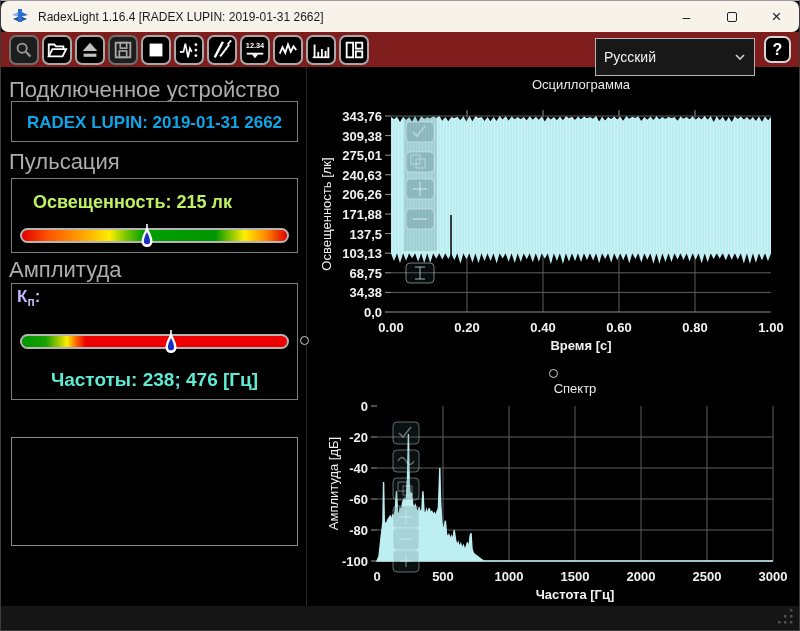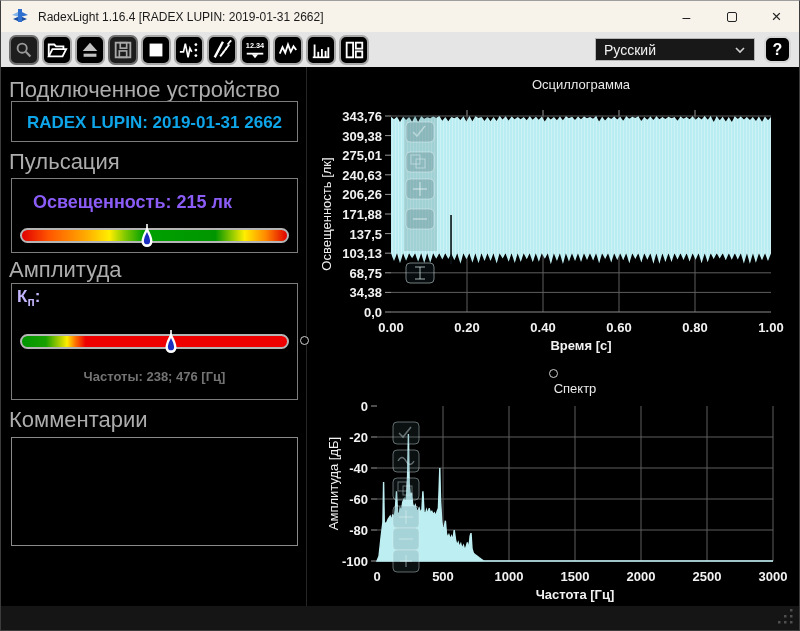--- a/index.html
+++ b/index.html
@@ -3,58 +3,58 @@
 <meta charset="utf-8">
 <style>
   * { margin:0; padding:0; box-sizing:border-box; }
   html,body { background:#000; }
   body { font-family:"Liberation Sans", sans-serif; width:800px; height:631px; overflow:hidden; }
   .window { position:relative; width:800px; height:631px; background:#000;
             border:1px solid #3c3c3c; border-top:1px solid #9e9e9e; }
 
   
   .titlebar { position:absolute; left:0; top:0; width:100%; height:31px;
-              background:#f7f2ea; display:flex; align-items:center; }
+              background:#f7f2ea; display:flex; align-items:center;border-radius:7px; }
   .app-icon { margin-left:9px; width:20px; height:17px; flex:0 0 auto; }
   .title-text { margin-left:8px; font-size:12px; color:#1b1b1b; }
   .win-controls { margin-left:auto; display:flex; height:100%; }
   .win-btn { width:45px; height:100%; display:flex; align-items:center; justify-content:center;
              color:#222; font-size:14px; cursor:default; }
   .maxi-box { width:10px; height:10px; border:1.2px solid #222; border-radius:2px; }
 
   
-  .toolbar { position:absolute; left:0; top:31px; width:100%; height:35px; background:#e5e5e5;
+  .toolbar { position:absolute; left:0; top:31px; width:100%; height:35px; background:#7f1d1d;
              display:flex; align-items:center; }
   .tb-btn { width:30px; height:30px; margin-left:3px; border:2px solid #a8a8a8; border-radius:7px;
             background:#000; display:flex; align-items:center; justify-content:center; }
   .tb-btn:first-child { margin-left:8px; }
   .tb-btn.dim { border-color:#6f6f6f; background:#1d1d1d; }
-  .lang-select { position:absolute; right:44px; top:6px; width:160px; height:23px;
+  .lang-select { position:absolute; right:44px; top:6px; width:160px; height:38px;
                  background:#181818; border:1px solid #b5b5b5; display:flex; align-items:center; }
   .lang-select span { color:#f2f2f2; font-size:14px; margin-left:8px; flex:1; }
   .help-btn { position:absolute; right:8px; top:4px; width:27px; height:27px; border:2px solid #d6d6d6;
               border-radius:7px; color:#fff; font-size:16px; font-weight:bold;
               display:flex; align-items:center; justify-content:center; background:#000; }
 
   
   .left-panel { position:absolute; left:8px; top:66px; width:292px; height:541px; }
   .sec-head { position:absolute; left:0; font-size:22px; color:#adadad; }
   .panel-box { position:absolute; left:2px; width:287px; background:#000; border:1px solid #7d7d7d; }
   .device-name { width:100%; text-align:center; color:#0ea5e9; font-weight:bold; font-size:17px;
                  position:absolute; top:11px; }
-  .value-label { position:absolute; left:21px; top:13px; color:#8b5cf6; font-weight:bold; font-size:18px; }
+  .value-label { position:absolute; left:21px; top:13px; color:#bef264; font-weight:bold; font-size:18px; }
   .grad-bar { position:absolute; left:8px; right:8px; height:15px; border:2px solid #b5b5b5;
               border-radius:8px; }
   .bar-marker { position:absolute; top:-6px; width:13px; height:26px; transform:translateX(-50%); }
   .kp-label { position:absolute; left:5px; top:3px; color:#c4b5fd; font-weight:bold; font-size:17px; }
   .kp-label sub { font-size:12px; }
   .kp-value { position:absolute; width:100%; text-align:center; top:13px; color:#fff;
               font-weight:bold; font-size:18px; }
-  .freq-label { position:absolute; width:100%; text-align:center; color:#737373; font-weight:bold;
-                font-size:13px; }
+  .freq-label { position:absolute; width:100%; text-align:center; color:#5eead4; font-weight:bold;
+                font-size:19px; }
   .comments-area { position:absolute; left:2px; width:287px; height:109px; background:#000;
                    border:1px solid #8a8a8a; resize:none; color:#ddd; font-family:"Liberation Sans",sans-serif;
                    font-size:13px; padding:4px; outline:none; }
 
   
   .v-sep { position:absolute; left:305px; top:66px; width:1px; height:541px; background:#262626; }
   .splitter-ring { position:absolute; width:9px; height:9px; border:1.6px solid #cfcfcf;
                    border-radius:50%; background:#000; }
   .chart-svg { position:absolute; background:transparent; }
   svg text { font-family:"Liberation Sans", sans-serif; }
@@ -195,21 +195,20 @@
       <div class="grad-bar" style="top:50px; background:linear-gradient(to right,#009500 0%,#18a000 9%,#a8cc00 14%,#ffee00 17%,#ff7700 20%,#ee0000 24%,#ee0000 100%);">
         <svg class="bar-marker" style="left:56.4%;" viewBox="0 0 13 26">
           <line x1="6.5" y1="0" x2="6.5" y2="5" stroke="#fff" stroke-width="1.6"></line>
           <path d="M6.5,3 C6.5,3 1,12 1,17.5 A5.5,5.5 0 0 0 12,17.5 C12,12 6.5,3 6.5,3 Z" fill="#fff"></path>
           <path d="M6.5,8 C6.5,8 3.4,13.4 3.4,17.2 A3.1,3.1 0 0 0 9.6,17.2 C9.6,13.4 6.5,8 6.5,8 Z" fill="#1a2fbf"></path>
         </svg>
       </div>
       <div class="freq-label" style="top:85px;">Частоты: 238; 476 [Гц]</div>
     </div>
 
-    <div class="sec-head" style="top:340px;">Комментарии</div>
     <textarea class="comments-area" style="top: 370px;"></textarea>
   </div>
 
   <div class="v-sep"></div>
   <div class="splitter-ring" style="left:299px; top:335px;"></div>
   <div class="splitter-ring" style="left:548px; top:368px;"></div>
 
   <svg id="osc-chart" class="chart-svg" style="left:300px; top:66px;" width="500" height="295">
       <text x="280" y="22" text-anchor="middle" font-size="13" fill="#eaeaea">Осциллограмма</text>
       <line x1="166" y1="49" x2="166" y2="245" stroke="#5e5e5e" stroke-width="1"></line>

